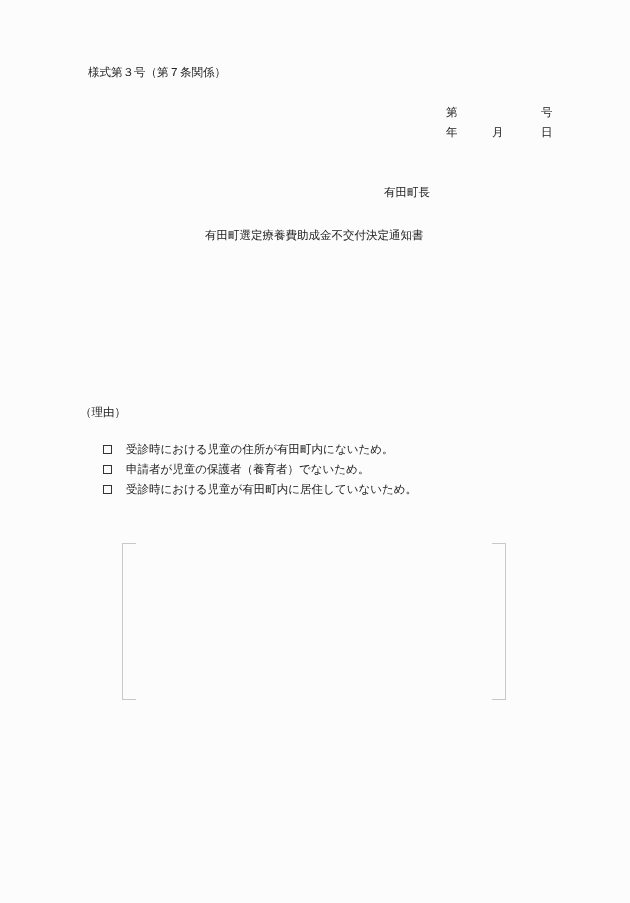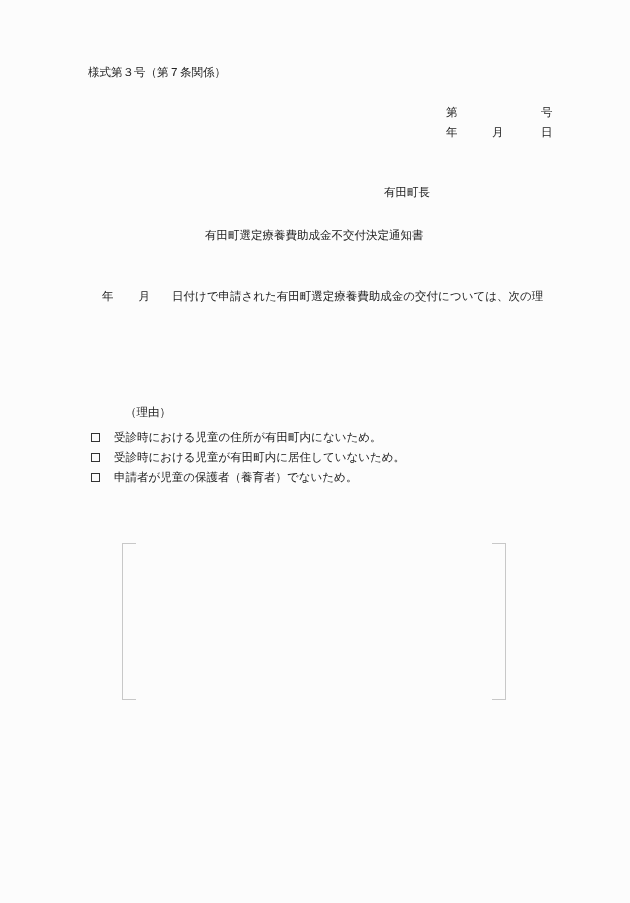--- a/index.html
+++ b/index.html
@@ -30,26 +30,26 @@
       left: 80px;
       top: 286px;
       width: 472px;
       line-height: 20px;
       white-space: normal;
     }
     .body-line { display: block; white-space: nowrap; }
     .sp1 { display: inline-block; width: 22px; }
     .sp2 { display: inline-block; width: 25px; }
     .sp3 { display: inline-block; width: 22px; }
-    .reason-heading { left: 80px; top: 407px; margin-left: 45px; }
+    .reason-heading { left: 80px; top: 407px; }
     .reason-list {
       position: absolute;
       left: 89px;
       top: 427px;
-      margin: 0;
+      margin: 12px;
       padding: 0;
       list-style: none;
     }
     .reason-item {
       height: 20px;
       line-height: 20px;
       white-space: nowrap;
       display: flex;
       align-items: center;
     }
@@ -92,36 +92,35 @@
 
   <div class="abs date-year">年</div>
   <div class="abs date-month">月</div>
   <div class="abs date-day">日</div>
 
   <div class="abs issuer">有田町長</div>
 
   <div class="abs title">有田町選定療養費助成金不交付決定通知書</div>
 
   <div class="body-text">
-    <span class="body-line"><span class="sp1"></span><span>年</span><span class="sp2"></span><span>月</span><span class="sp3"></span><span>日付けで申請された有田町選定療養費助成金の交付については、次の理</span></span>
   </div>
 
   <div class="abs reason-heading">（理由）</div>
 
   <ul class="reason-list">
     <li class="reason-item">
       <span class="checkbox"></span>
       <span>受診時における児童の住所が有田町内にないため。</span>
     </li>
     <li class="reason-item">
       <span class="checkbox"></span>
-      <span>受診時における児童が有田町内に居住していないため。</span>
+      <span>申請者が児童の保護者（養育者）でないため。</span>
     </li>
     <li class="reason-item">
       <span class="checkbox"></span>
-      <span>申請者が児童の保護者（養育者）でないため。</span>
+      <span>受診時における児童が有田町内に居住していないため。</span>
     </li>
   </ul>
 
   <div class="bracket bracket-left"></div>
   <div class="bracket bracket-right"></div>
 
 </div>
 
 </body></html>

